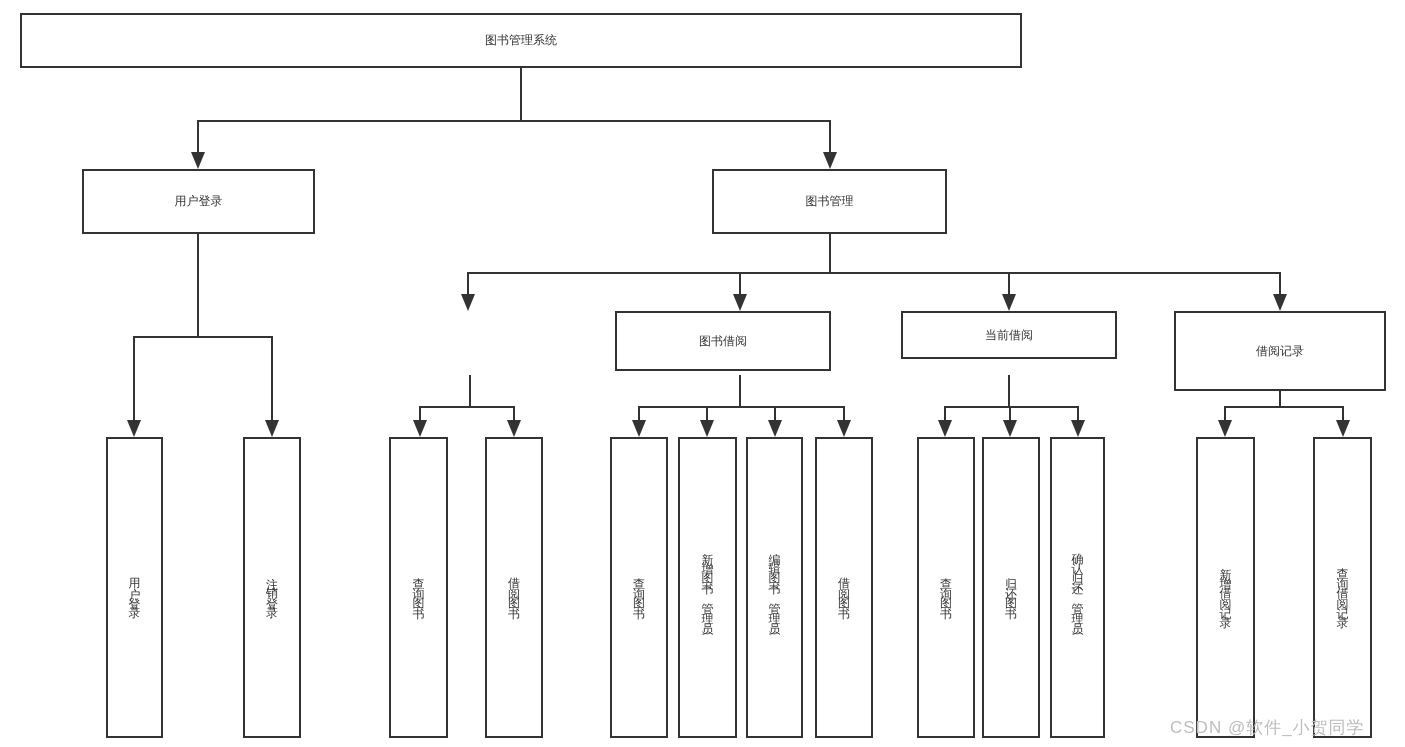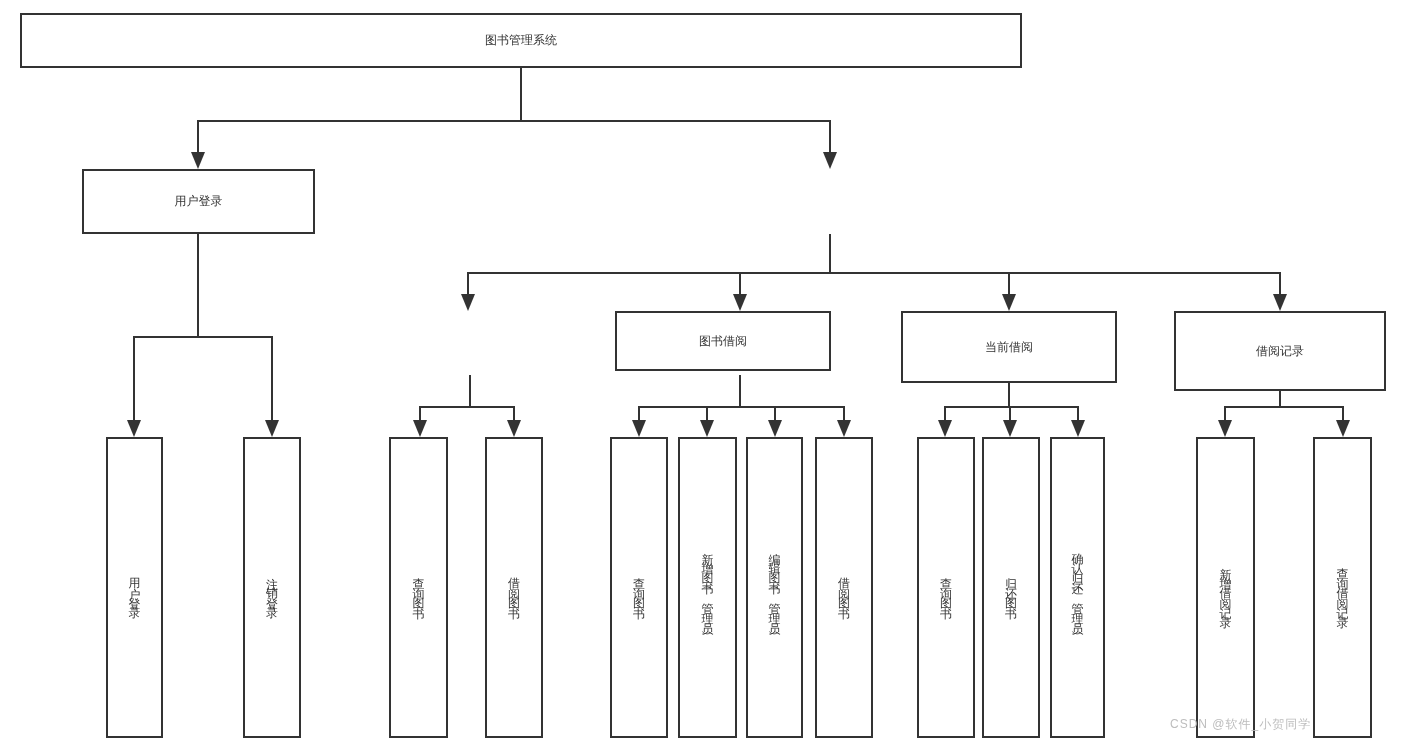--- a/index.html
+++ b/index.html
@@ -49,21 +49,21 @@
     height: 0;
     border-left: 7px solid transparent;
     border-right: 7px solid transparent;
     border-top: 17px solid var(--line, #333);
     z-index: 1;
   }
   .watermark {
     position: absolute;
     left: 1170px;
     top: 716px;
-    font-size: 12px;
+    font-size: 17px;
     color: var(--wm, #b9b9b9);
     white-space: nowrap;
     z-index: 3;
     letter-spacing: 1px;
   }
 </style>
 </head>
 <body>
 
 <div class="canvas">
@@ -123,25 +123,28 @@
       <div class="arrow" style="left: 1336px; top: 420px;"></div>
     </div>
 
   <div class="box" style="left:20px; top:13px; width:1002px; height:55px;">
     <span class="lbl title-lbl">图书管理系统</span>
   </div>
 
   <div class="box" style="left:82px; top:169px; width:233px; height:65px;">
     <span class="lbl">用户登录</span>
   </div>
+  <div class="box" style="left:712px; top:169px; width:235px; height:65px;">
+    <span class="lbl">图书管理</span>
+  </div>
 
   <div class="box" style="left:615px; top:311px; width:216px; height:60px;">
     <span class="lbl">图书借阅</span>
   </div>
-  <div class="box" style="left:901px; top:311px; width:216px; height:72px;">
+  <div class="box" style="left:901px; top:311px; width:216px; height:48px;">
     <span class="lbl">当前借阅</span>
   </div>
   <div class="box" style="left:1174px; top:311px; width:212px; height:80px;">
     <span class="lbl">借阅记录</span>
   </div>
 
   <div class="box" style="left:106px; top:437px; width:57px; height:301px;">
     <span class="lbl v">用户登录</span>
   </div>
   <div class="box" style="left:243px; top:437px; width:58px; height:301px;">

